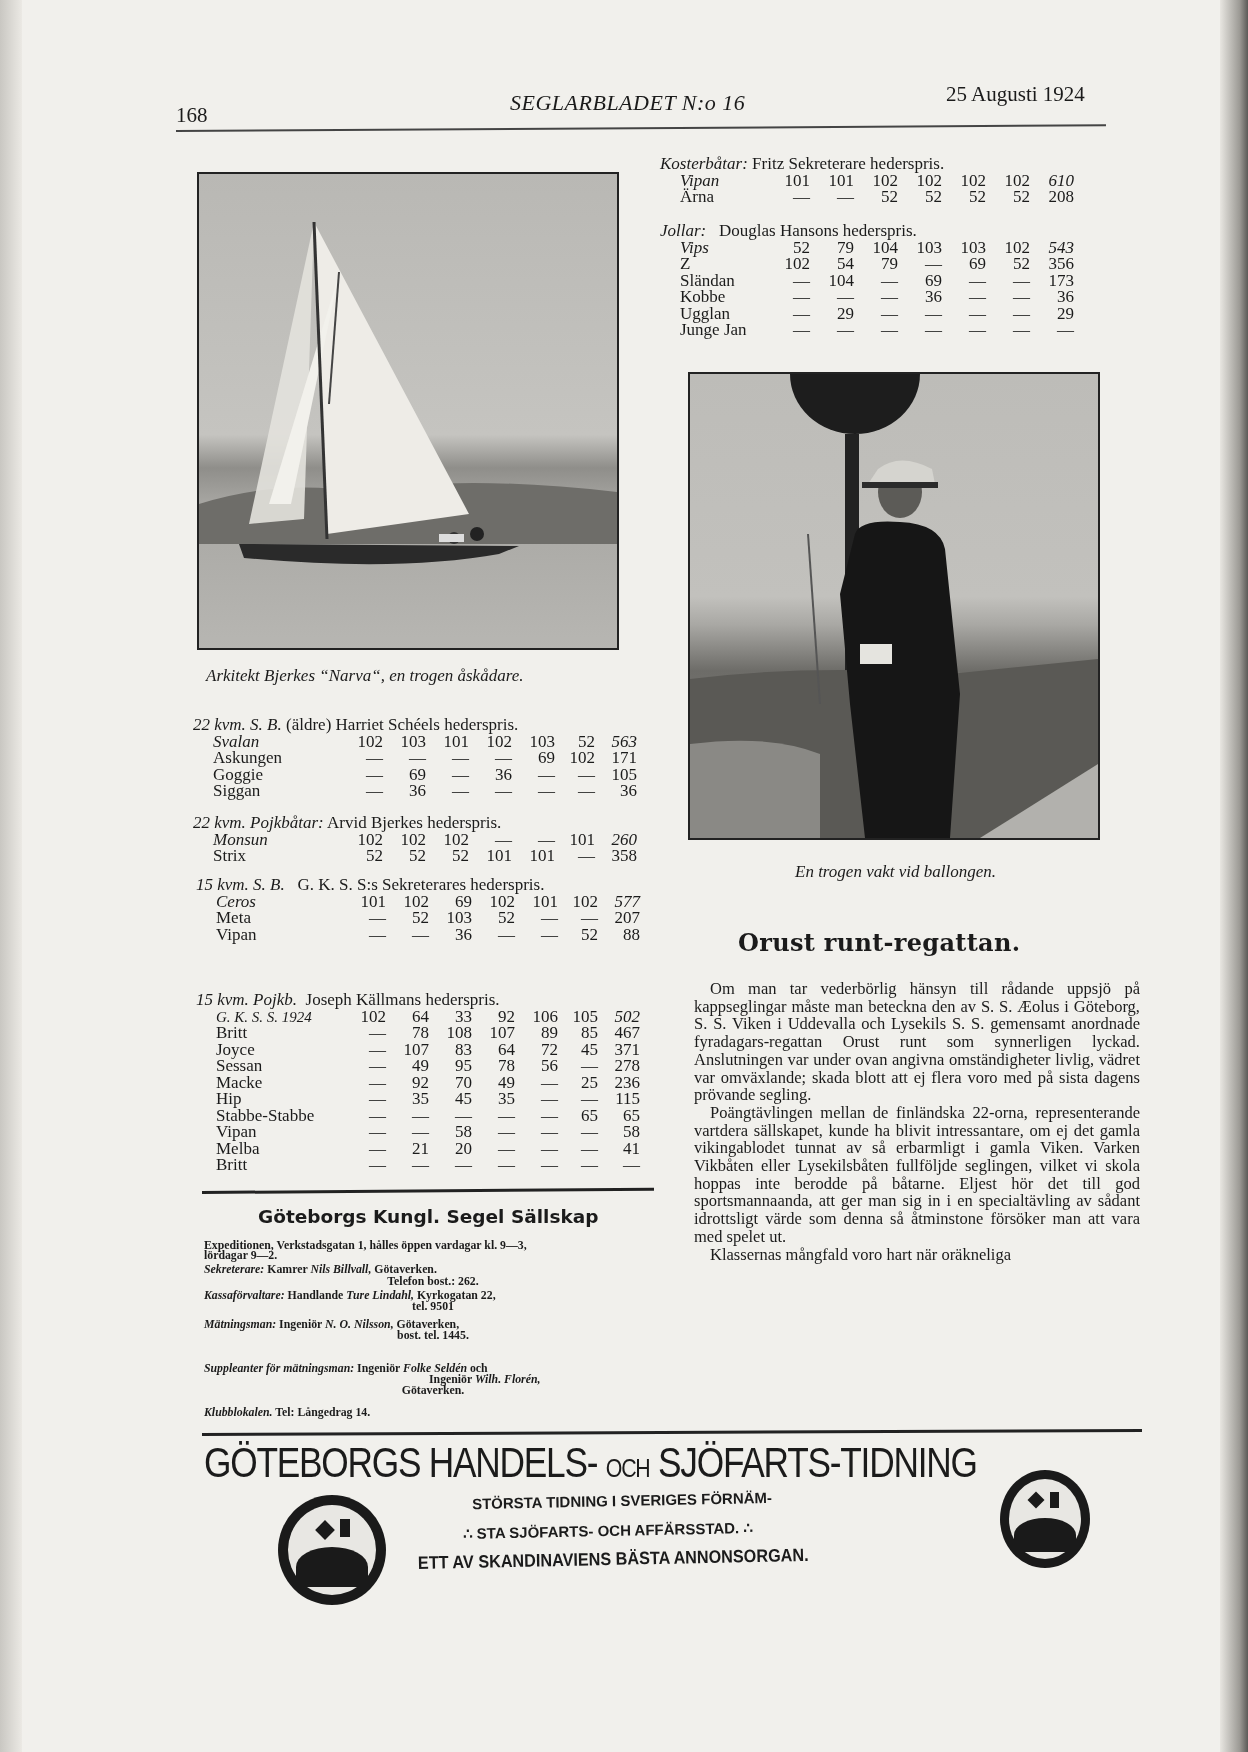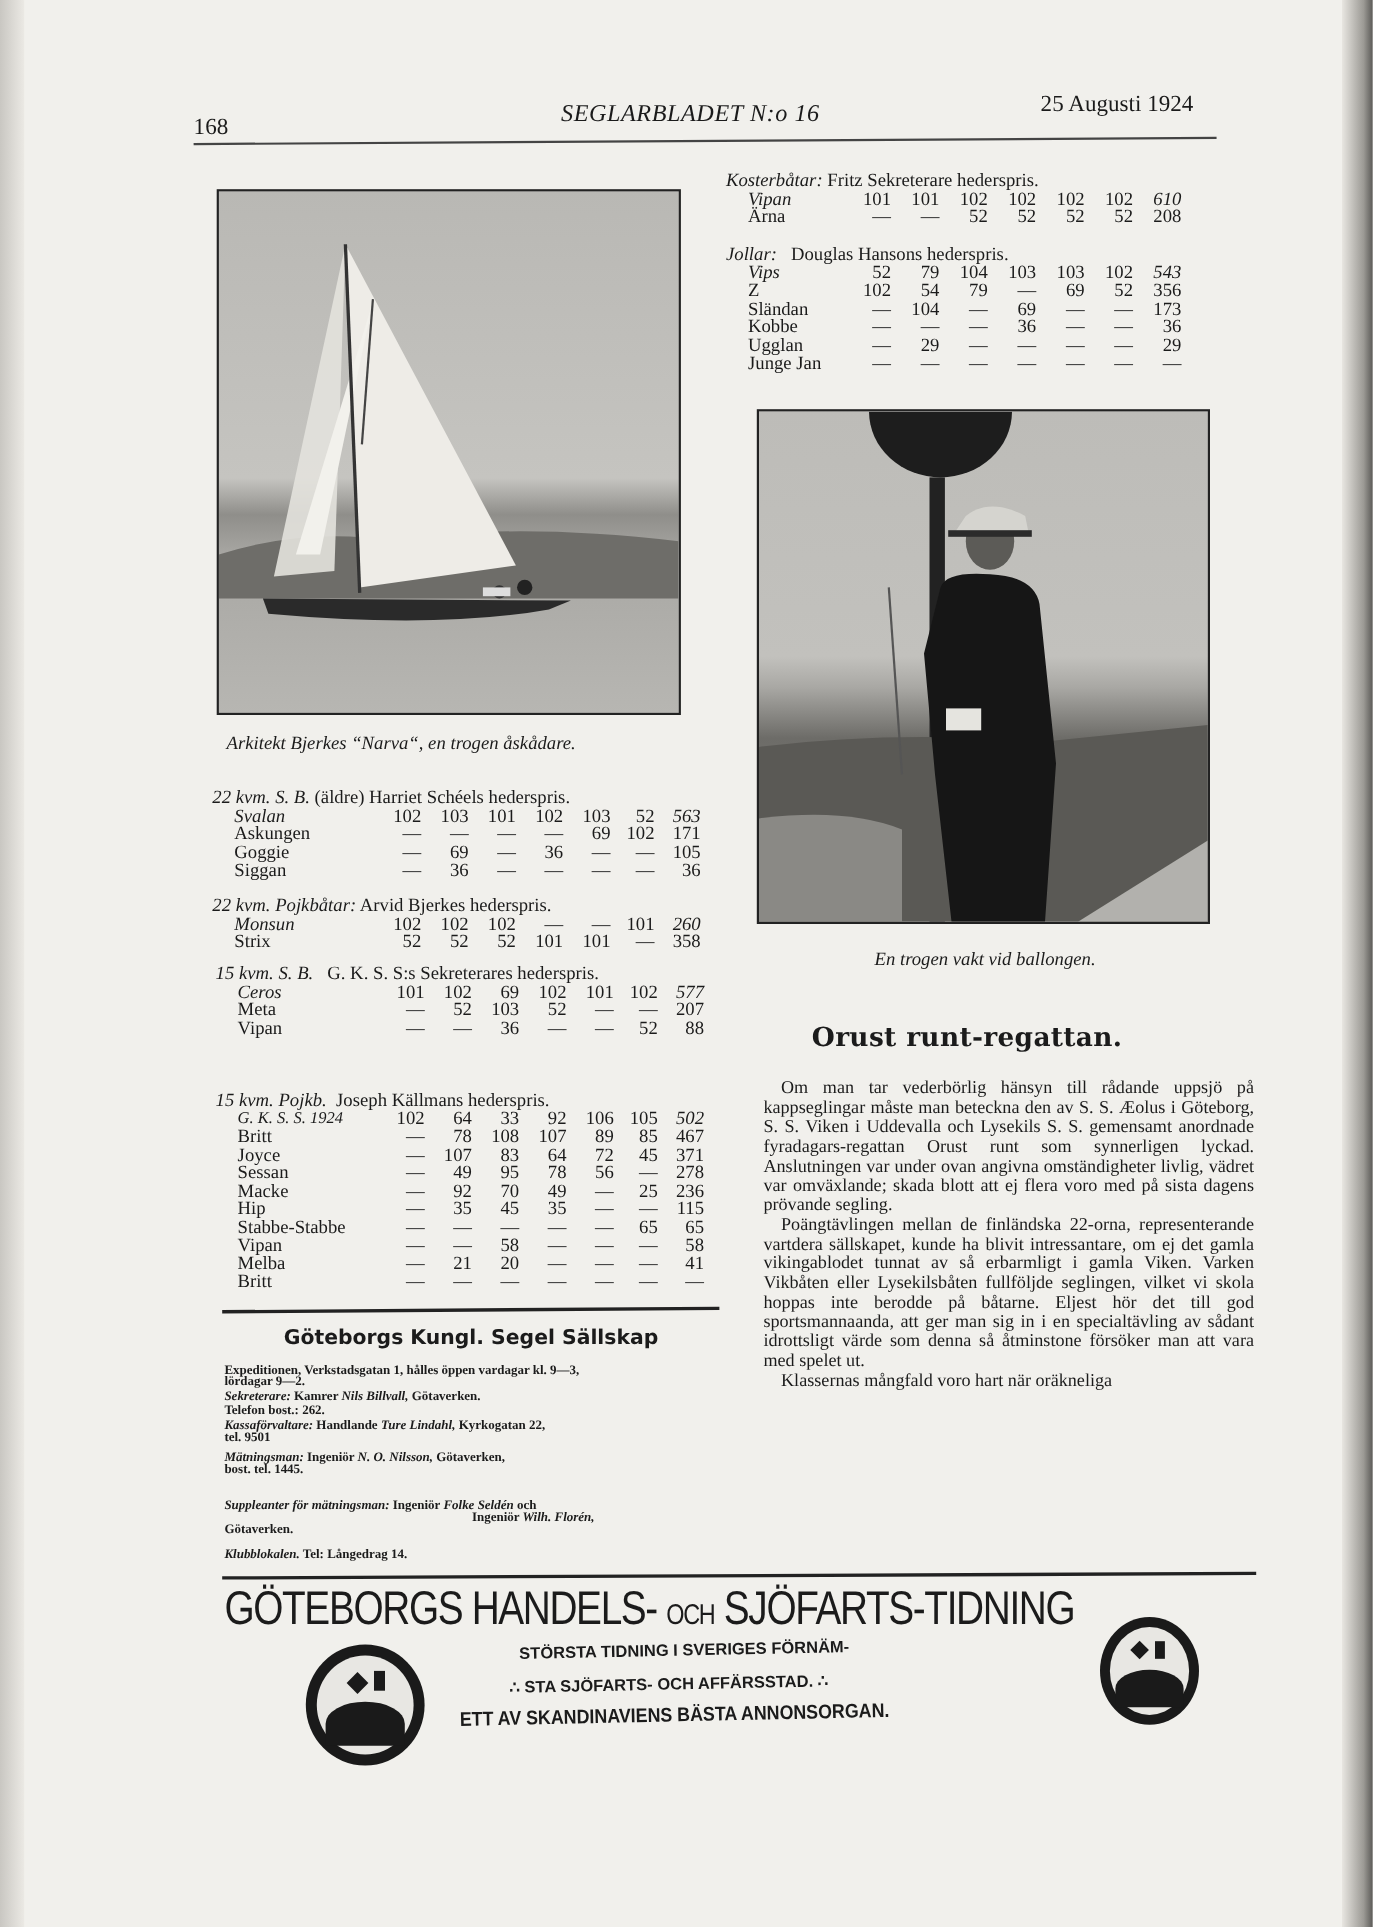--- a/index.html
+++ b/index.html
@@ -41,21 +41,21 @@
   .article-title { left: 738px; top: 928px; font-family: "DejaVu Serif", serif; font-weight: bold; font-size: 24px; letter-spacing: 0.3px; }
   .article-body { left: 694px; top: 980px; width: 446px; font-family: "Liberation Serif", serif; font-size: 16.5px; line-height: 17.7px; text-align: justify; }
   .article-body p { margin: 0; text-indent: 16px; }
 
   
   .gkss-rule-top { left: 202px; top: 1191px; width: 452px; height: 3px; background: #222; transform: rotate(-0.4deg); transform-origin:left; }
   .gkss-title { left: 258px; top: 1206px; font-family: "DejaVu Sans", sans-serif; font-weight: bold; font-size: 18.5px; }
   .gkss-body { left: 204px; top: 1238px; width: 460px; font-family: "Liberation Serif", serif; font-size: 11.8px; line-height: 14.2px; font-weight: bold; }
   .gkss-body .ln { white-space: nowrap; }
   .gkss-body i { font-style: italic; }
-  .gkss-body .r { text-align: left; padding-right: 2px; }
+  .gkss-body .r { text-align: center; padding-right: 2px; }
   .gkss-rule-bot { left: 202px; top: 1433px; width: 940px; height: 3px; background: #222; transform: rotate(-0.25deg); transform-origin:left; }
 
   
   .ad-title { left: 204px; top: 1438px; font-family: "Liberation Sans", sans-serif; font-size: 43px; letter-spacing: -1.5px; transform: scaleX(0.82); transform-origin: left; white-space: nowrap; }
   .ad-title small { font-size: 26px; }
   .ad-line { font-family: "Liberation Sans", sans-serif; font-weight: bold; white-space: nowrap; transform: rotate(-1.2deg); }
   .ad-l1 { left: 472px; top: 1492px; font-size: 15px; }
   .ad-l2 { left: 463px; top: 1522px; font-size: 15px; }
   .ad-l3 { left: 418px; top: 1553px; font-size: 18px; transform: rotate(-1.2deg) scaleX(0.9); transform-origin: left; }
   .emblem { position: absolute; border-radius: 50%; background: #1a1a1a; }

